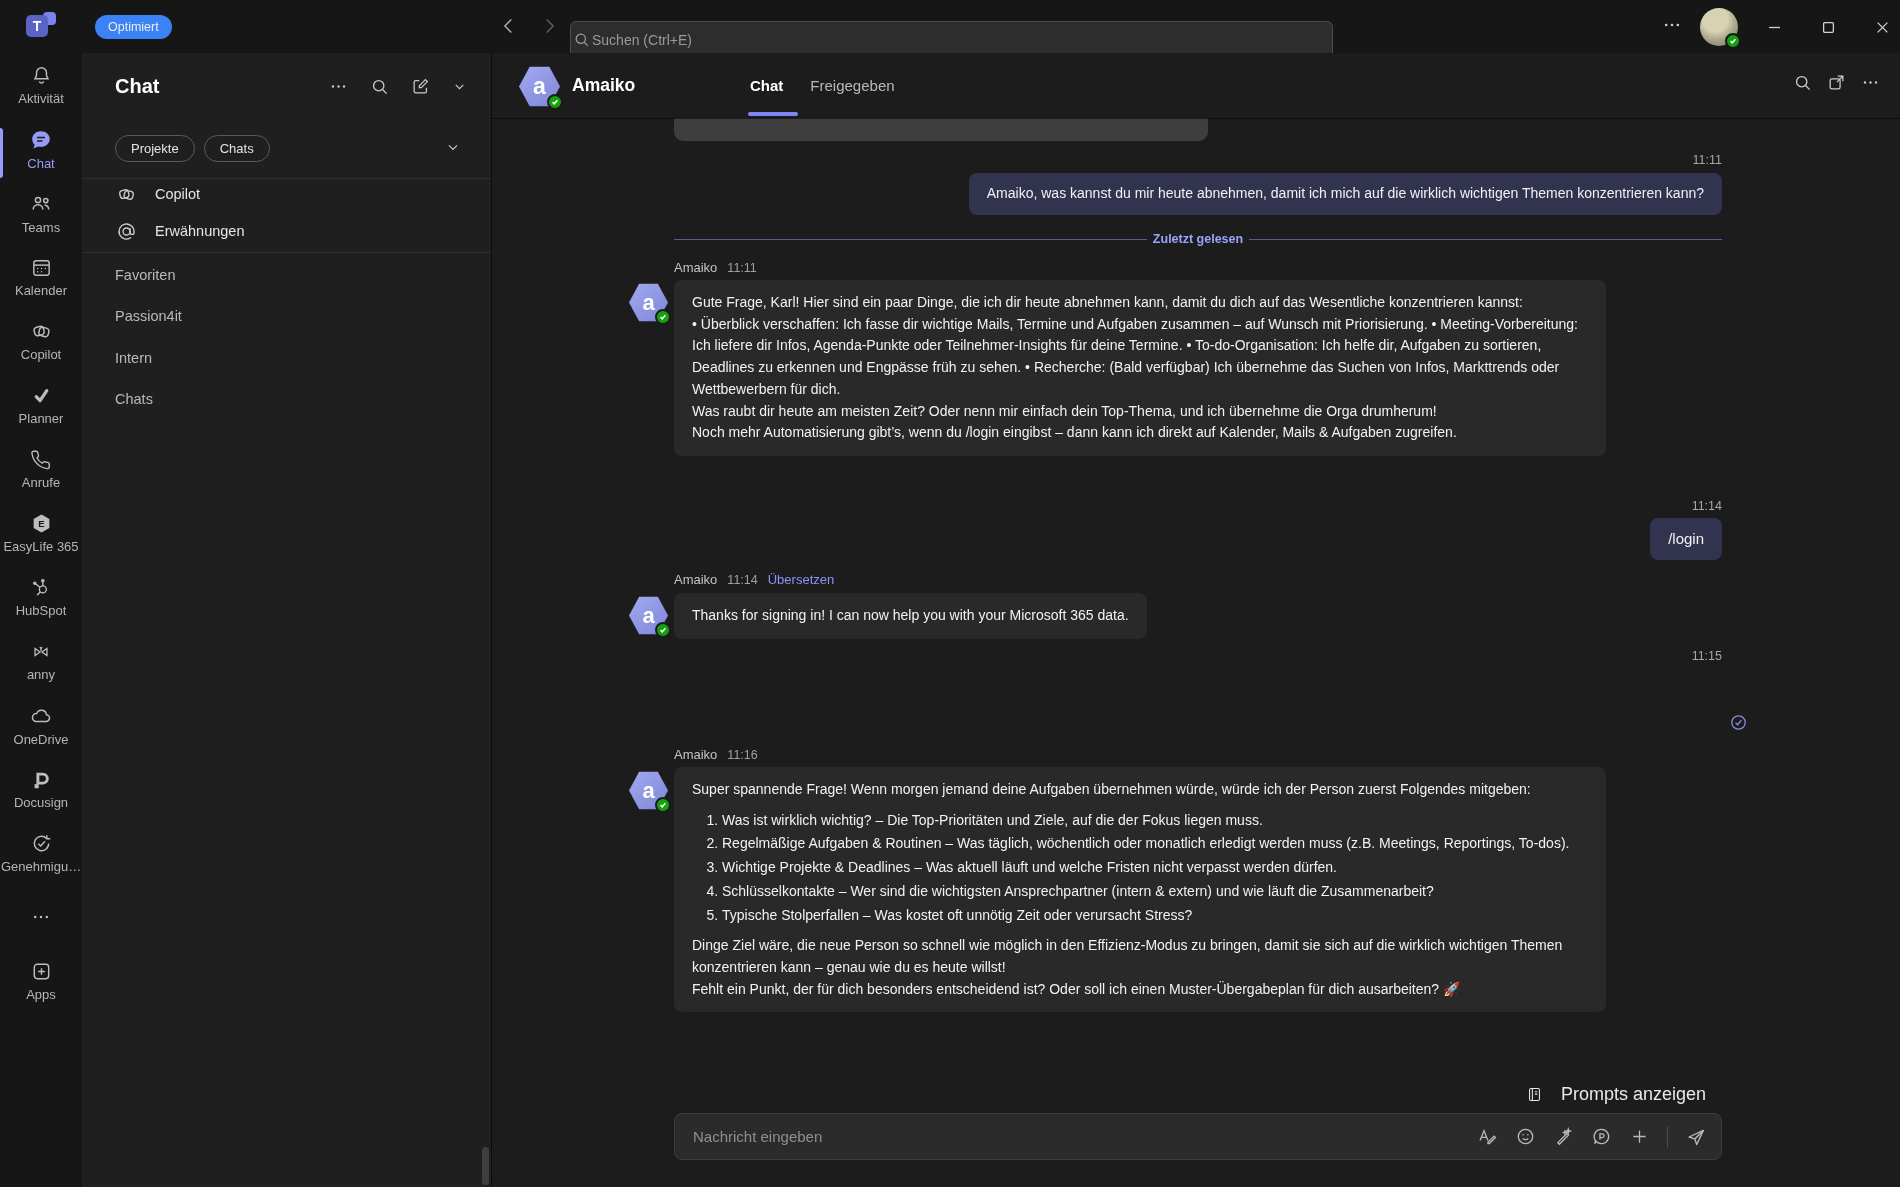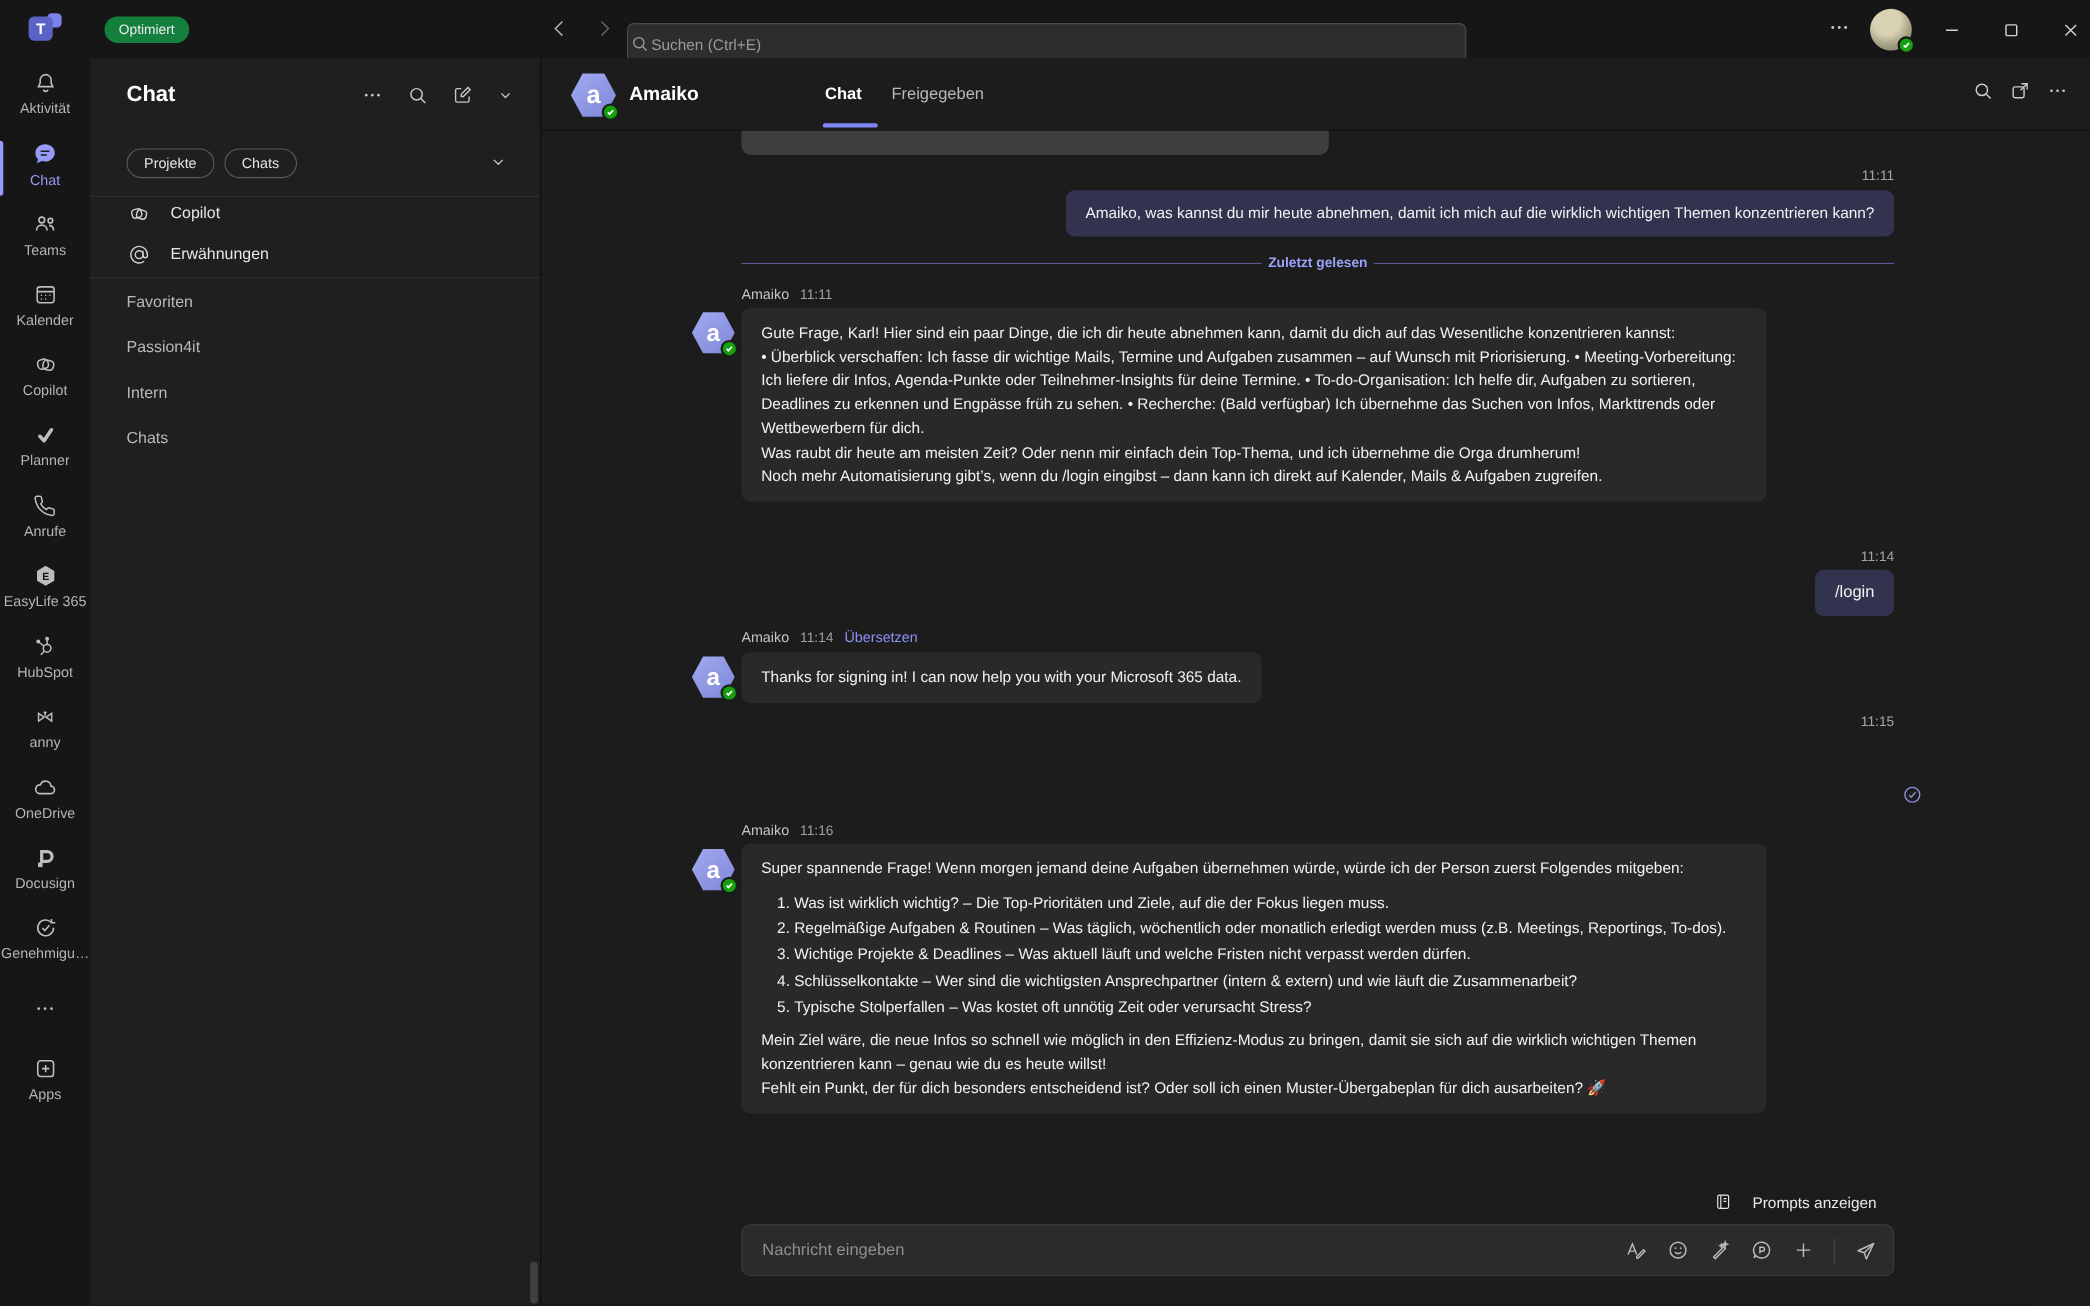--- a/index.html
+++ b/index.html
@@ -5,21 +5,21 @@
   * { margin:0; padding:0; box-sizing:border-box; }
   html,body { background:#000; }
   body { font-family:"Liberation Sans", sans-serif; }
   .screen { position:relative; width:1900px; height:1187px; background:#1c1c1c; overflow:hidden; }
 
   
   .topbar { position:absolute; left:0; top:0; width:1900px; height:53px; background:#161616; }
   .teams-logo { position:absolute; left:26px; top:12px; width:30px; height:30px; }
   .teams-logo .tile { position:absolute; left:0; top:3px; width:22px; height:22px; background:#5b63c7; border-radius:5px; color:#fff; font-size:14px; font-weight:bold; display:flex; align-items:center; justify-content:center; }
   .teams-logo .bub { position:absolute; right:0; top:0; width:13px; height:13px; background:#7b83eb; border-radius:4px 4px 4px 1px; }
-  .opt-badge { position:absolute; left:95px; top:15px; height:24px; padding:0 13px; background:#15803d; border-radius:12px; color:#ececec; font-size:12.5px; display:flex; align-items:center; }
+  .opt-badge { position:absolute; left:95px; top:15px; height:24px; padding:0 13px; background:#3b82f6; border-radius:12px; color:#ececec; font-size:12.5px; display:flex; align-items:center; }
   .nav-back { position:absolute; left:498px; top:15px; color:#a9a9a9; }
   .nav-fwd  { position:absolute; left:538px; top:15px; color:#5f5f5f; }
   .top-search { position:absolute; left:570px; top:21px; width:763px; height:37px; background:#2d2d2d; border:1px solid #4c4c4c; border-radius:6px; display:flex; align-items:center; padding:0 2px; gap:2px; color:#9a9a9a; }
   .top-search input { flex:1; background:transparent; border:none; outline:none; color:#cfcfcf; font-size:14px; font-family:inherit; }
   .top-search input::placeholder { color:#9a9a9a; }
   .top-dots { position:absolute; left:1662px; top:15px; color:#c9c9c9; }
   .top-avatar { position:absolute; left:1700px; top:8px; width:38px; height:38px; border-radius:50%;
       background:radial-gradient(circle at 40% 30%, #d8d2b2 0 35%, #a8a488 60%, #6f6f5b); }
   .presence { position:absolute; right:-3px; bottom:-3px; width:16px; height:16px; border-radius:50%; background:#13a10e; border:2px solid #161616; display:flex; align-items:center; justify-content:center; }
   .win-btn { position:absolute; top:14px; width:28px; height:26px; display:flex; align-items:center; justify-content:center; color:#d2d2d2; }
@@ -77,21 +77,21 @@
   .sender-row .slink { color:#8c92f8; font-size:13px; cursor:pointer; }
   .msg-avatar { position:absolute; left:137px; width:39px; height:39px; }
   .msg-avatar .hex { width:39px; height:39px; font-size:22px; }
   .msg-avatar .presence, .m-avatar .presence { border-color:#1c1c1c; }
   .seen-ind { position:absolute; right:152px; top:660px; color:#8a8fd8; }
   .b3 ol { margin:9px 0 9px 0; padding-left:30px; }
   .b3 li { margin-bottom:2px; }
   .b3 .para { margin-top:0; }
 
   
-  .prompts-btn { position:absolute; right:194px; top:1031px; display:flex; align-items:center; gap:18px; color:#e8e8e8; font-size:14px; cursor:pointer; }
+  .prompts-btn { position:absolute; right:194px; top:1031px; display:flex; align-items:center; gap:18px; color:#e8e8e8; font-size:18px; cursor:pointer; }
   .composer { position:absolute; left:182px; right:178px; top:1060px; height:47px; background:#2b2b2b; border:1px solid #3c3c3c; border-radius:8px; display:flex; align-items:center; padding:0 14px 0 18px; }
   .composer input { flex:1; background:transparent; border:none; outline:none; color:#e8e8e8; font-size:15px; font-family:inherit; }
   .composer input::placeholder { color:#8f8f8f; }
   .comp-icons { display:flex; align-items:center; gap:17px; color:#b9b9b9; }
   .comp-sep { width:1px; height:22px; background:#4a4a4a; }
 </style>
 </head>
 <body>
 
 <div class="screen">
@@ -477,21 +477,21 @@
     </div>
     <div class="bubble bot b3" style="top:714px; width:932px;">
       <div class="para">Super spannende Frage! Wenn morgen jemand deine Aufgaben übernehmen würde, würde ich der Person zuerst Folgendes mitgeben:</div>
       <ol>
         <li>Was ist wirklich wichtig? – Die Top-Prioritäten und Ziele, auf die der Fokus liegen muss.</li>
         <li>Regelmäßige Aufgaben &amp; Routinen – Was täglich, wöchentlich oder monatlich erledigt werden muss (z.B. Meetings, Reportings, To-dos).</li>
         <li>Wichtige Projekte &amp; Deadlines – Was aktuell läuft und welche Fristen nicht verpasst werden dürfen.</li>
         <li>Schlüsselkontakte – Wer sind die wichtigsten Ansprechpartner (intern &amp; extern) und wie läuft die Zusammenarbeit?</li>
         <li>Typische Stolperfallen – Was kostet oft unnötig Zeit oder verursacht Stress?</li>
       </ol>
-      <div class="para">Mein Ziel wäre, die neue Infos so schnell wie möglich in den Effizienz-Modus zu bringen, damit sie sich auf die wirklich wichtigen Themen konzentrieren kann – genau wie du es heute willst!</div>
+      <div class="para">Dinge Ziel wäre, die neue Person so schnell wie möglich in den Effizienz-Modus zu bringen, damit sie sich auf die wirklich wichtigen Themen konzentrieren kann – genau wie du es heute willst!</div>
       <div class="para">Fehlt ein Punkt, der für dich besonders entscheidend ist? Oder soll ich einen Muster-Übergabeplan für dich ausarbeiten? 🚀</div>
     </div>
 
     <div class="prompts-btn">
       <span>
         <svg class="ic" width="17" height="17" viewBox="0 0 24 24" fill="none" stroke="currentColor" stroke-width="1.5">
             <rect x="5" y="3.5" width="14" height="17" rx="2"></rect>
             <path d="M9 3.5v17"></path>
             <path d="M12.5 8h3.5M12.5 11.5h3.5"></path>
           </svg>

